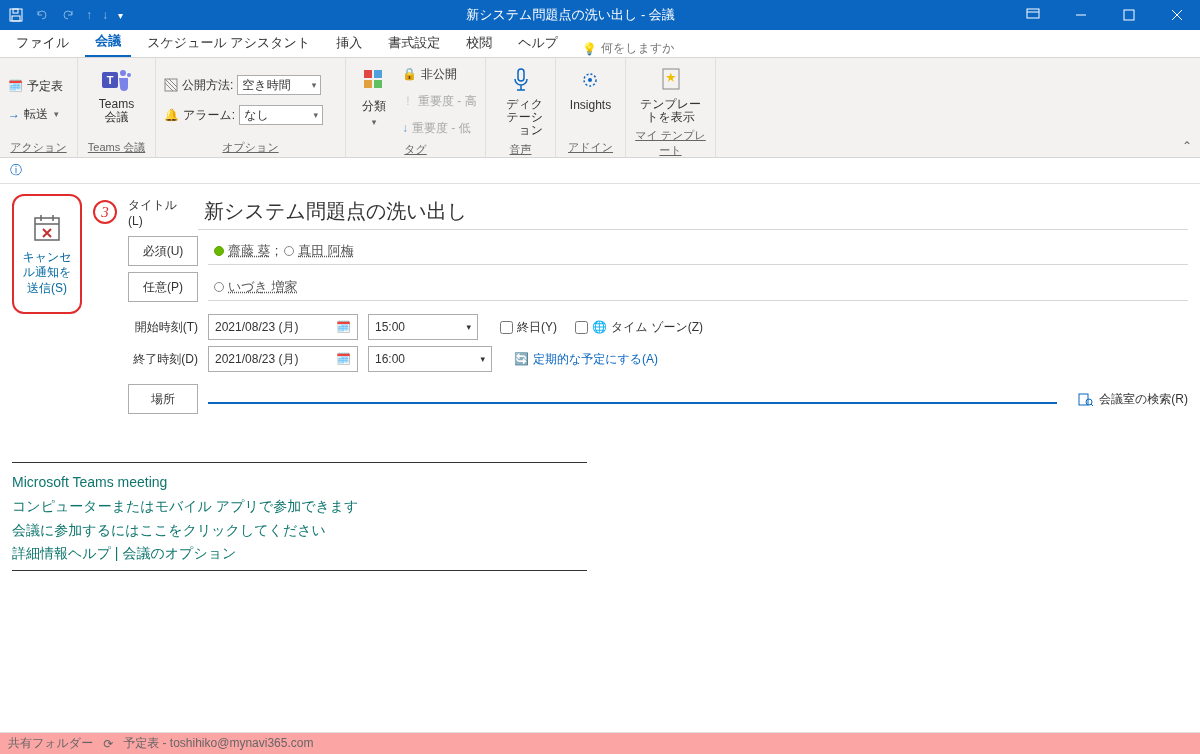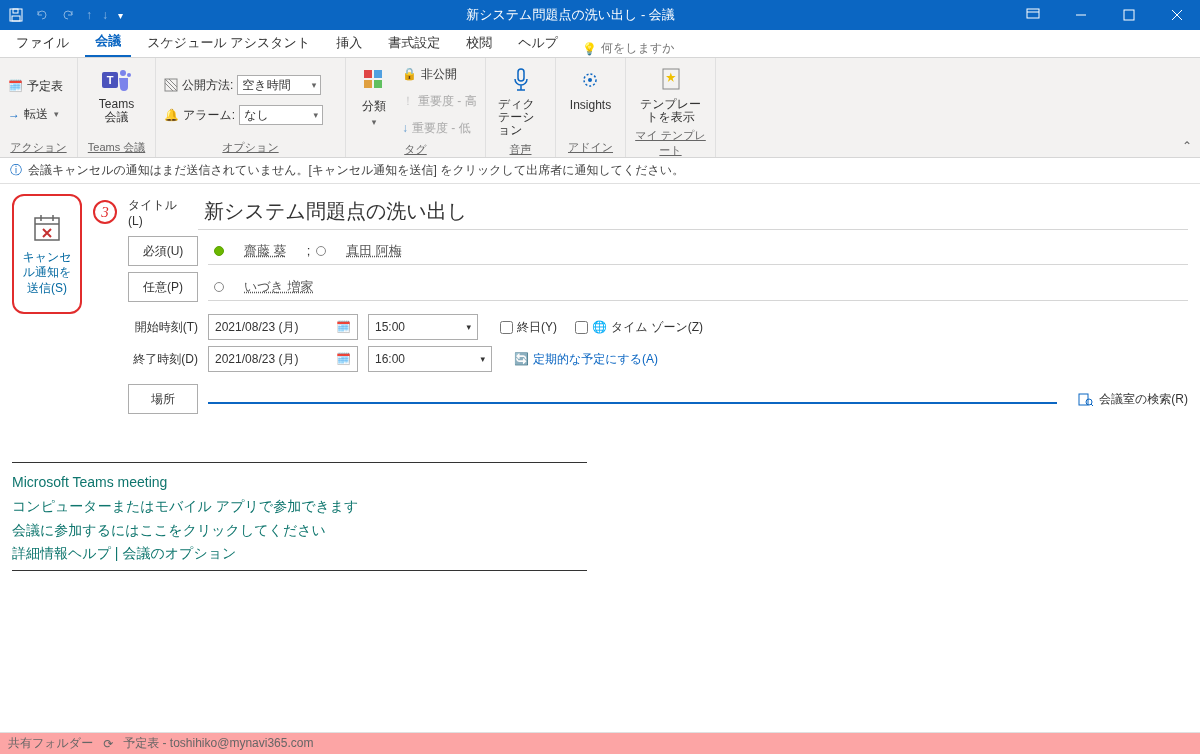--- a/index.html
+++ b/index.html
@@ -31,21 +31,21 @@
   .formarea { display:flex; padding: 10px 12px 4px 12px; gap: 8px; }
   .sendcancel { width:70px; border:2px solid #e12c2c; border-radius:12px; display:flex; flex-direction:column; align-items:center; justify-content:center; padding:10px 4px; height:120px; text-align:center;}
   .sendcancel .txt { font-size:12px; line-height:1.3; margin-top:6px; color:#0369a1;}
   .annot { width:24px; height:24px; border:2px solid #e12c2c; border-radius:50%; color:#e12c2c; display:flex; align-items:center; justify-content:center; font-style:italic; font-family: "Times New Roman", serif; font-size:15px; position:relative; top:6px;}
   .form { flex:1; display:flex; flex-direction:column; gap:6px;}
   .frow { display:flex; align-items:center; gap:10px;}
   .flabel { width:70px; text-align:right; font-size:12px; color:#333;}
   .fbtn { width:70px; height:30px; border:1px solid #adadad; background:#fff; display:flex; align-items:center; justify-content:center; font-size:12px;}
   .fval { flex:1; border-bottom:1px solid #d6d6d6; padding:4px 6px; font-size:13px; display:flex; align-items:flex-end; gap:6px;}
   .title-input { font-size:20px; font-weight:400; color:#333; }
-  .chip { display:flex; align-items:center; gap:20px;}
+  .chip { display:flex; align-items:center; gap:4px;}
   .underline { text-decoration: underline; text-decoration-style: dotted; color:#555;}
   .statusdot { width:10px; height:10px; border-radius:50%; display:inline-block;}
   .grn { background:#6bb700; border:1px solid #5aa300;}
   .wht { background:#fff; border:1px solid #888;}
   .dtcombo { border:1px solid #adadad; background:#fff; height:26px; display:flex; align-items:center; justify-content:space-between; padding:0 6px; }
   .link { color:#0b66c2; }
   .bodytext { padding: 40px 12px 12px 12px; font-size:14px; line-height:1.7; color:#0f766e;}
   .bodytext hr { border:none; border-top:1px solid #333; margin:4px 0 8px 0; width: 575px;}
   .statusbar { position:absolute; bottom:0; left:0; right:0; height:22px; background:#fca5a5; border-top:1px solid #e0e0e0; display:flex; align-items:center; padding:0 8px; gap:10px; font-size:12px; color:#666;}
   svg { display:block; }
@@ -217,21 +217,21 @@
 
   <div class="rgroup" style="width:70px">
     <div class="body" style="justify-content:center;">
       <div class="vbtn">
         <span class="ico">
             <svg width="20" height="26" viewBox="0 0 20 26" fill="none">
               <rect x="7" y="2" width="6" height="12" rx="3" stroke="#0b66c2" stroke-width="1.5"></rect>
               <path d="M4 12a6 6 0 0 0 12 0M10 18v5M6 23h8" stroke="#0b66c2" stroke-width="1.5"></path>
             </svg>
           </span>
-        <span style="white-space:pre-line;line-height:1.1;text-align:left">ディク
+        <span style="white-space:pre-line;line-height:1.1;text-align:right">ディク
 テーション</span>
       </div>
     </div>
     <div class="lbl">音声</div>
   </div>
 
   <div class="rgroup" style="width:70px">
     <div class="body" style="justify-content:center;">
       <div class="vbtn">
         <span class="ico">
@@ -260,21 +260,20 @@
       </div>
     </div>
     <div class="lbl">マイ テンプレート</div>
   </div>
 
   <div class="ribbon-collapse">⌃</div>
 </div>
 
 <div class="infobar">
   <span class="iicon">ⓘ</span>
-  <span>会議キャンセルの通知はまだ送信されていません。[キャンセル通知を送信] をクリックして出席者に通知してください。</span>
 </div>
 
 <div class="formarea">
   <div class="sendcancel">
     <span>
         <svg width="32" height="32" viewBox="0 0 32 32" fill="none">
           <rect x="4" y="6" width="24" height="22" stroke="#666" stroke-width="1.5"></rect>
           <path d="M4 12h24M10 3v6M22 3v6" stroke="#666" stroke-width="1.5"></path>
           <path d="M12 17l8 8M20 17l-8 8" stroke="#c43030" stroke-width="2"></path>
         </svg>

